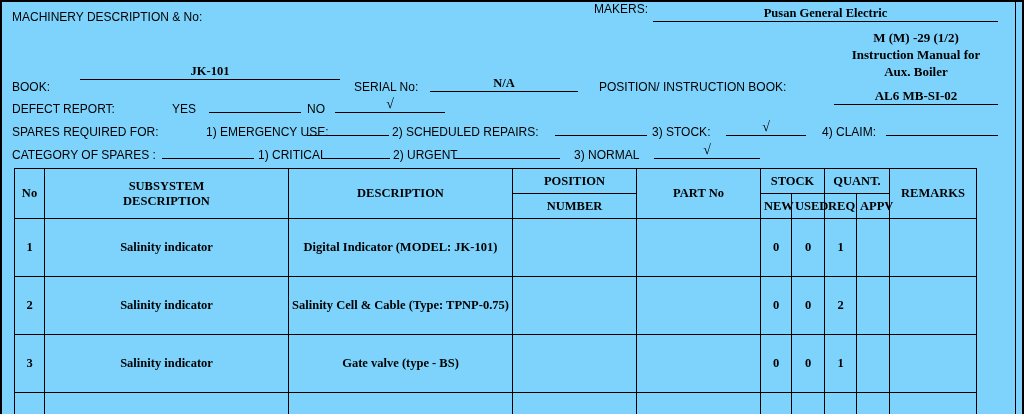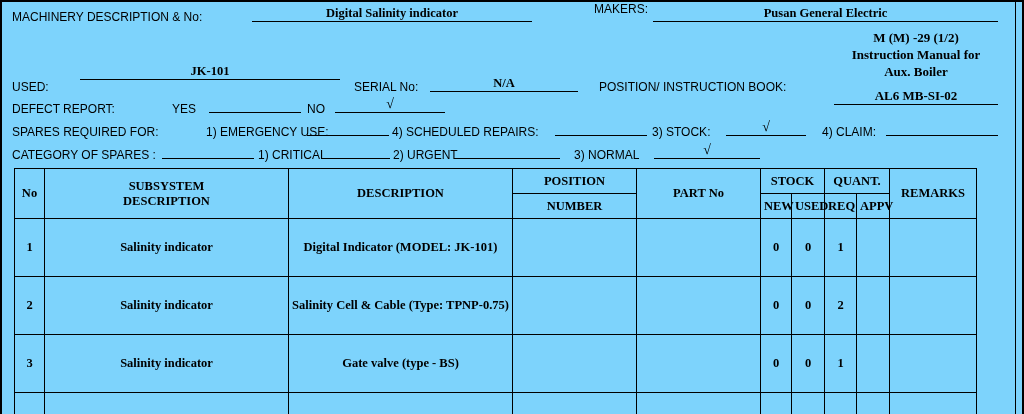--- a/index.html
+++ b/index.html
@@ -123,49 +123,48 @@
 <div id="sheet">
 
   <div class="frame-top"></div>
   <div class="frame-left"></div>
   <div class="frame-right-outer"></div>
   <div class="frame-right-inner"></div>
 
   <div class="header">
 
     <span class="hrow lbl" style="left:10px; top:8px;">MACHINERY DESCRIPTION &amp; No:</span>
-    <span class="hrow uline" style="left:250px; top:4px; width:280px;">Digital Salinity indicator</span>
 
     <span class="hrow lbl" style="left:592px; top:0;">MAKERS:</span>
     <span class="hrow uline" style="left:651px; top:4px; width:345px;">Pusan General Electric</span>
 
     <div class="boxright" style="left:832px; top:28px; width:164px;">M (M) -29 (1/2)</div>
     <div class="boxright" style="left:832px; top:62px; width:164px;">Aux. Boiler</div>
     <div class="boxright" style="left:832px; top:45px; width:164px;">Instruction Manual for</div>
 
-    <span class="hrow lbl" style="left:10px; top:78px;">USED:</span>
+    <span class="hrow lbl" style="left:10px; top:78px;">BOOK:</span>
     <span class="hrow uline" style="left:78px; top:62px; width:260px;text-align:center;">JK-101</span>
 
     <span class="hrow lbl" style="left:352px; top:78px;">SERIAL No:</span>
     <span class="hrow uline" style="left:428px; top:74px; width:148px;">N/A</span>
 
     <span class="hrow lbl" style="left:597px; top:78px;">POSITION/ INSTRUCTION BOOK:</span>
 
     <span class="hrow uline" style="left:832px; top:86px; width:164px; font-size:13px;">AL6 MB-SI-02</span>
 
     <span class="hrow lbl" style="left:10px; top:100px;">DEFECT REPORT:</span>
     <span class="hrow lbl" style="left:170px; top:100px;">YES</span>
     <span class="hrow uline" style="left:207px; top:96px; width:92px; height:14px;"></span>
     <span class="hrow lbl" style="left:305px; top:100px;">NO</span>
     <span class="hrow uline tick" style="left:333px; top:94px; width:110px;">√</span>
 
     <span class="hrow lbl" style="left:10px; top:123px;">SPARES REQUIRED FOR:</span>
     <span class="hrow lbl" style="left:196px; top:123px;margin-left:8px;">1) EMERGENCY USE:</span>
     <span class="hrow uline" style="left:305px; top:119px; width:82px; height:14px;"></span>
-    <span class="hrow lbl" style="left:390px; top:123px;">4) SCHEDULED REPAIRS:</span>
+    <span class="hrow lbl" style="left:390px; top:123px;">2) SCHEDULED REPAIRS:</span>
     <span class="hrow uline" style="left:553px; top:119px; width:92px; height:14px;"></span>
     <span class="hrow lbl" style="left:650px; top:123px;">3) STOCK:</span>
     <span class="hrow uline tick" style="left:724px; top:117px; width:80px;">√</span>
     <span class="hrow lbl" style="left:820px; top:123px;">4) CLAIM:</span>
     <span class="hrow uline" style="left:884px; top:119px; width:112px; height:14px;"></span>
 
     <span class="hrow lbl" style="left:10px; top:146px;">CATEGORY OF SPARES :</span>
     <span class="hrow uline" style="left:160px; top:142px; width:92px; height:14px;"></span>
     <span class="hrow lbl" style="left:256px; top:146px;">1) CRITICAL</span>
     <span class="hrow uline" style="left:322px; top:142px; width:66px; height:14px;"></span>

